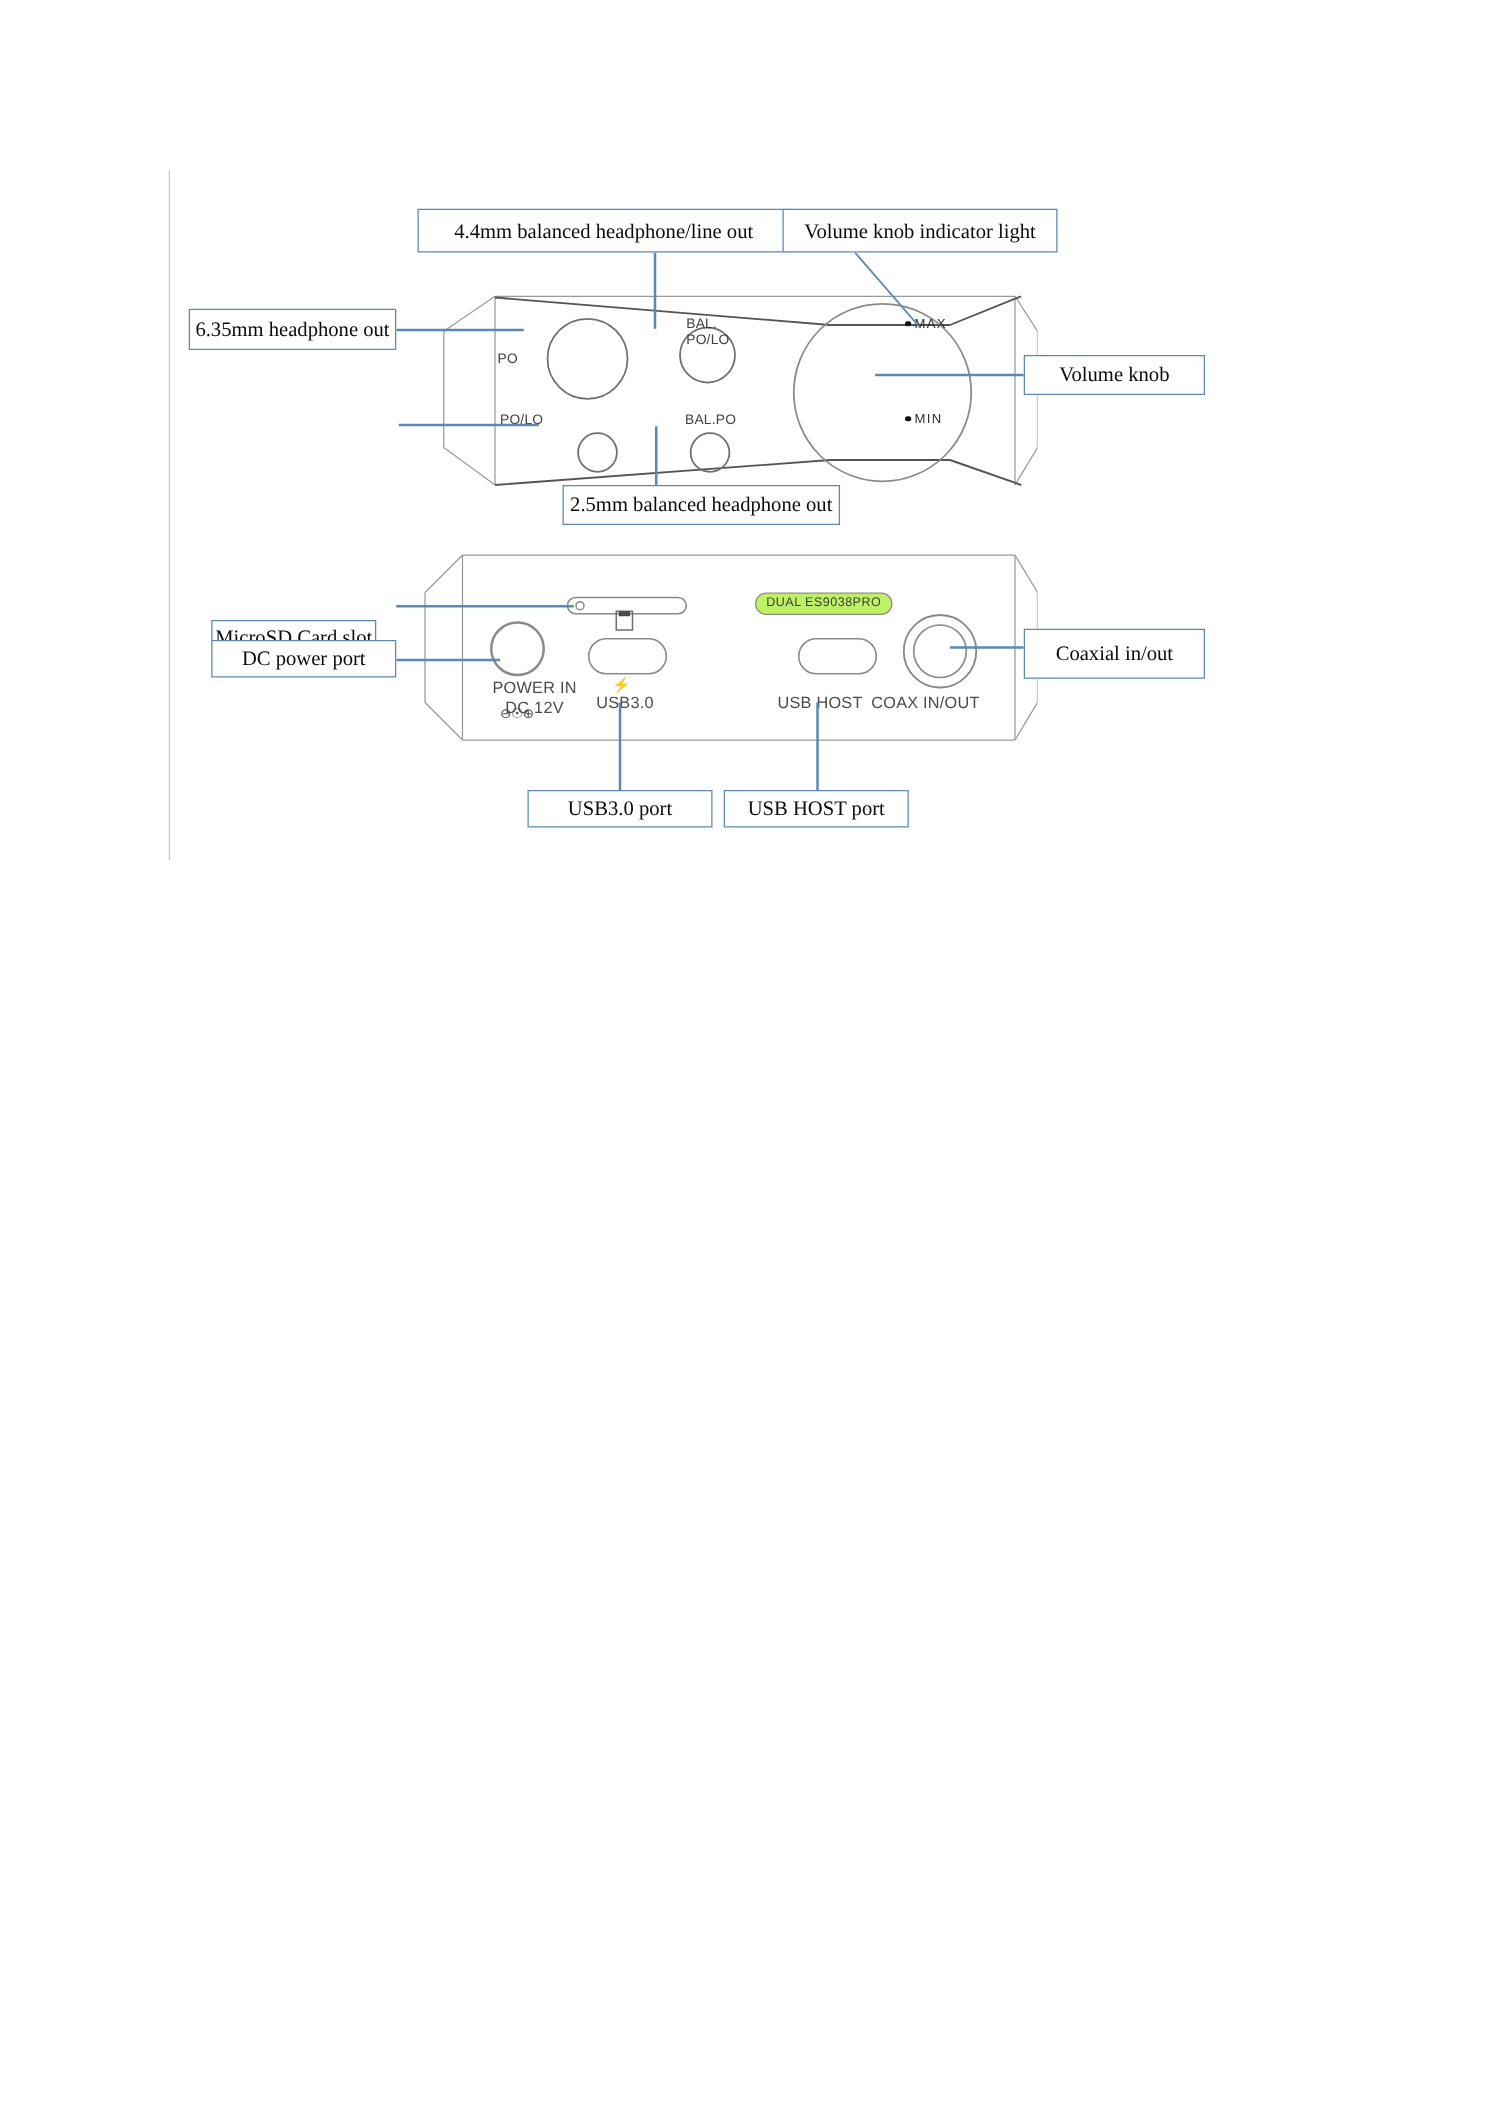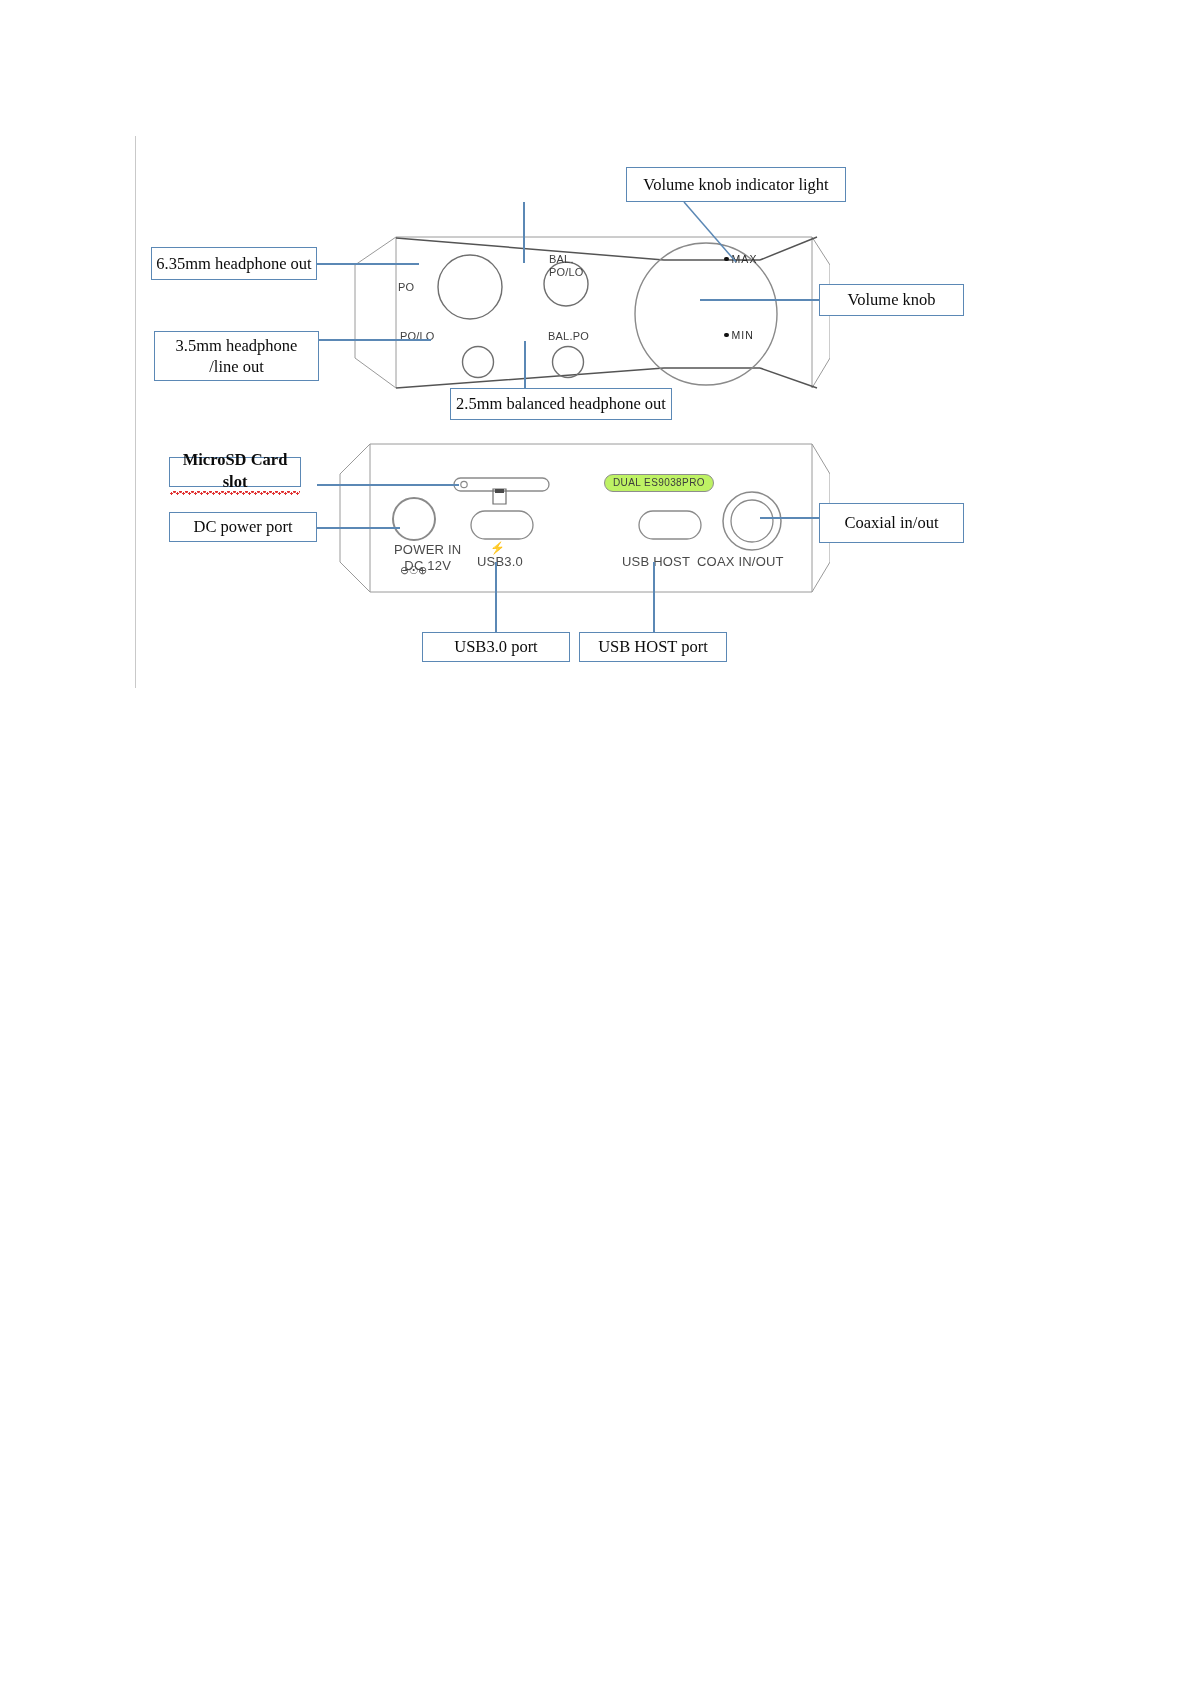--- a/index.html
+++ b/index.html
@@ -88,43 +88,42 @@
   }
   .bolt{position:absolute;z-index:4;font-size:12px;color:#111;line-height:1;}
 </style>
 </head>
 <body>
 
 <div class="page">
 
   <div class="margin-rule"></div>
 
+  <div class="callout" style="left:334px;top:167px;width:298px;height:35px;">
+    <span>4.4mm balanced headphone/line out</span>
+  </div>
   <div class="lead v" style="left:523px;top:202px;height:61px;"></div>
 
   <div class="callout" style="left:626px;top:167px;width:220px;height:35px;align-items:center;">
     <span>Volume knob indicator light</span>
   </div>
   <svg class="lead-diag" style="left:680px;top:202px;width:60px;height:62px;">
     <line x1="4" y1="0" x2="56" y2="60" stroke="#5b88b5" stroke-width="1.5"></line>
   </svg>
 
   <div class="callout" style="left:151px;top:247px;width:166px;height:33px;">
     <span>6.35mm headphone out</span>
   </div>
   <div class="lead h" style="left:317px;top:263px;width:102px;"></div>
 
   <div class="callout" style="left:819px;top:284px;width:145px;height:32px;">
     <span>Volume knob</span>
   </div>
   <div class="lead h" style="left:700px;top:299px;width:119px;"></div>
 
-  <div class="callout two-line" style="left:154px;top:331px;width:165px;height:50px;">
-    <span>3.5mm headphone</span>
-    <span>/line out</span>
-  </div>
   <div class="lead h" style="left:319px;top:339px;width:112px;"></div>
 
   <div class="callout" style="left:450px;top:388px;width:222px;height:32px;">
     <span>2.5mm balanced headphone out</span>
   </div>
   <div class="lead v" style="left:524px;top:341px;height:47px;"></div>
 
   <svg class="device" style="left:330px;top:210px;width:500px;height:180px;" viewBox="0 0 500 180">
 
     <path d="M 66 27 L 482 27" fill="none" stroke="#9a9a9a" stroke-width="1"></path>
@@ -167,21 +166,21 @@
 
   <div class="minmax" style="left:724px;top:253px;">
     <span class="dot"></span>
     <span>MAX</span>
   </div>
   <div class="minmax" style="left:724px;top:329px;">
     <span class="dot"></span>
     <span>MIN</span>
   </div>
 
-  <div class="callout" style="left:169px;top:457px;width:132px;height:30px;font-weight:bold;">
+  <div class="callout" style="left:169px;top:496px;width:132px;height:30px;">
     <span class="spell">MicroSD Card slot</span>
   </div>
   <div class="lead h" style="left:317px;top:484px;width:142px;"></div>
 
   <div class="callout" style="left:169px;top:512px;width:148px;height:30px;">
     <span>DC power port</span>
   </div>
   <div class="lead h" style="left:317px;top:527px;width:83px;"></div>
 
   <div class="callout" style="left:819px;top:503px;width:145px;height:40px;">

